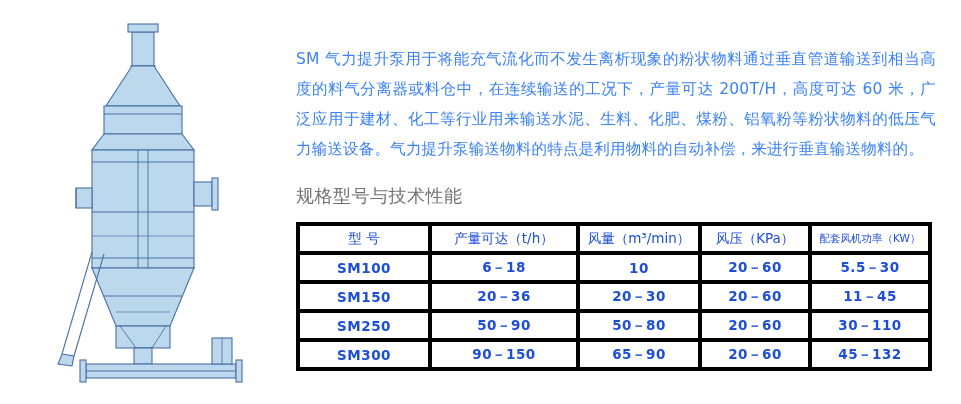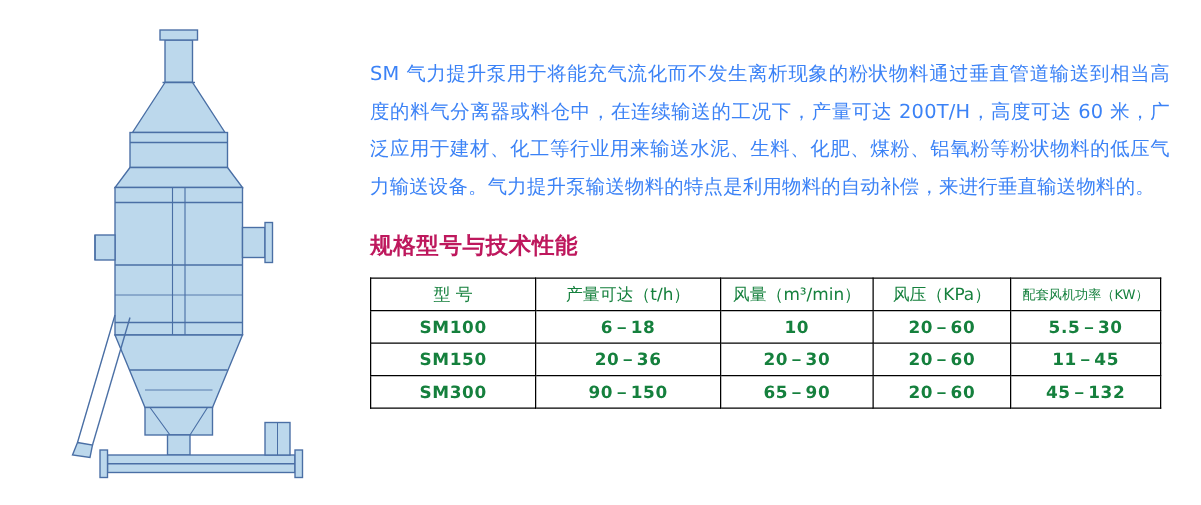--- a/index.html
+++ b/index.html
@@ -39,37 +39,37 @@
   .paragraph {
     font-size: 15.5px;
     line-height: 30px;
     color: #3b82f6;
     text-align: justify;
     letter-spacing: 0.2px;
   }
   .section-title {
     margin-top: 20px;
     font-size: 18px;
-    font-weight: bold;
-    color: #be185d;
+    font-weight: normal;
+    color: #737373;
     letter-spacing: 0.5px;
   }
 
   
   .spec-table {
     margin-top: 12px;
     border-collapse: collapse;
     width: 632px;
     table-layout: fixed;
   }
   .spec-table th, .spec-table td {
-    border: 1px solid #000000;
+    border: 4px solid #000000;
     text-align: center;
     vertical-align: middle;
-    color: #15803d;
+    color: #1d4ed8;
     font-size: 13.5px;
     height: 25px;
     padding: 0 2px;
     font-family: "DejaVu Sans", "Liberation Sans", sans-serif;
   }
   .spec-table th {
     font-weight: normal;
     font-size: 13.5px;
   }
   .spec-table th.small {
@@ -181,20 +181,27 @@
           <td>5.5－30</td>
         </tr>
         <tr>
           <td>SM150</td>
           <td>20－36</td>
           <td>20－30</td>
           <td>20－60</td>
           <td>11－45</td>
         </tr>
         <tr>
+          <td>SM250</td>
+          <td>50－90</td>
+          <td>50－80</td>
+          <td>20－60</td>
+          <td>30－110</td>
+        </tr>
+        <tr>
           <td>SM300</td>
           <td>90－150</td>
           <td>65－90</td>
           <td>20－60</td>
           <td>45－132</td>
         </tr>
       </tbody>
     </table>
 
   </div>

